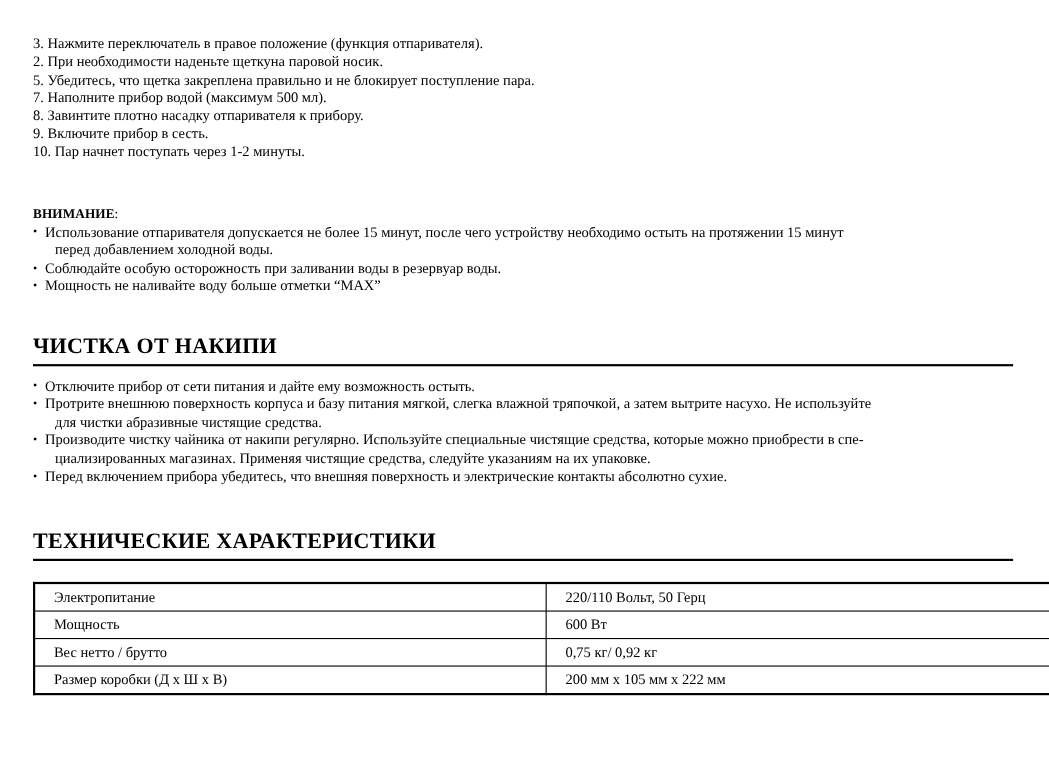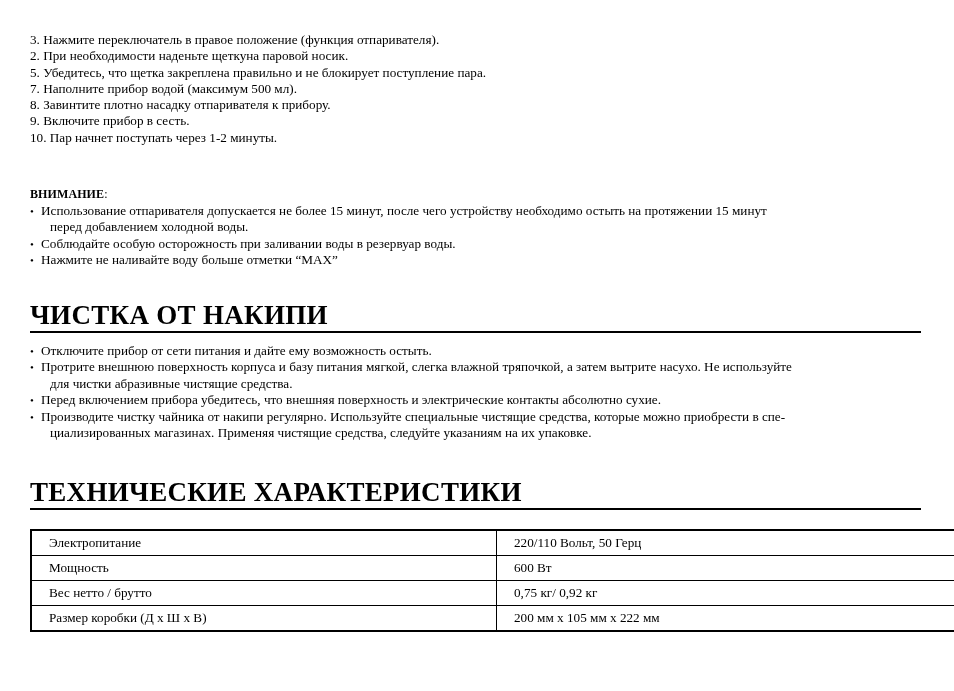--- a/index.html
+++ b/index.html
@@ -73,21 +73,21 @@
     padding-left: 9px;
   }
 
   
   .section {
     position: absolute;
     left: 30px;
     width: 891px;
   }
   .section-heading {
-    font-size: 27px;
+    font-size: 20px;
     font-weight: bold;
     letter-spacing: 0.3px;
     line-height: 24px;
     margin: 0;
     padding: 0 0 4px 0;
     white-space: nowrap;
   }
   .section-rule {
     border: 0;
     border-top: 2.4px solid #000;
@@ -138,42 +138,42 @@
     <div class="warning-title"><span>ВНИМАНИЕ</span><span class="colon">:</span></div>
     <div class="bullet-list">
       <div class="bullet-item">
         <span>Использование отпаривателя допускается не более 15 минут, после чего устройству необходимо остыть на протяжении 15 минут</span>
         <span class="cont">перед добавлением холодной воды.</span>
       </div>
       <div class="bullet-item">
         <span>Соблюдайте особую осторожность при заливании воды в резервуар воды.</span>
       </div>
       <div class="bullet-item">
-        <span>Нажмите не наливайте воду больше отметки “MAX”</span>
+        <span>Мощность не наливайте воду больше отметки “MAX”</span>
       </div>
     </div>
   </div>
 
   <div class="section" id="section-descaling">
     <h2 class="section-heading">ЧИСТКА ОТ НАКИПИ</h2>
     <hr class="section-rule">
     <div class="body bullet-list">
       <div class="bullet-item">
         <span>Отключите прибор от сети питания и дайте ему возможность остыть.</span>
       </div>
       <div class="bullet-item">
         <span>Протрите внешнюю поверхность корпуса и базу питания мягкой, слегка влажной тряпочкой, а затем вытрите насухо. Не используйте</span>
         <span class="cont">для чистки абразивные чистящие средства.</span>
       </div>
       <div class="bullet-item">
-        <span>Перед включением прибора убедитесь, что внешняя поверхность и электрические контакты абсолютно сухие.</span>
-      </div>
-      <div class="bullet-item">
         <span>Производите чистку чайника от накипи регулярно. Используйте специальные чистящие средства, которые можно приобрести в спе-</span>
         <span class="cont">циализированных магазинах. Применяя чистящие средства, следуйте указаниям на их упаковке.</span>
+      </div>
+      <div class="bullet-item">
+        <span>Перед включением прибора убедитесь, что внешняя поверхность и электрические контакты абсолютно сухие.</span>
       </div>
     </div>
   </div>
 
   <div class="section" id="section-specs">
     <h2 class="section-heading">ТЕХНИЧЕСКИЕ ХАРАКТЕРИСТИКИ</h2>
     <hr class="section-rule">
     <table class="spec-table">
       <tbody>
         <tr>

